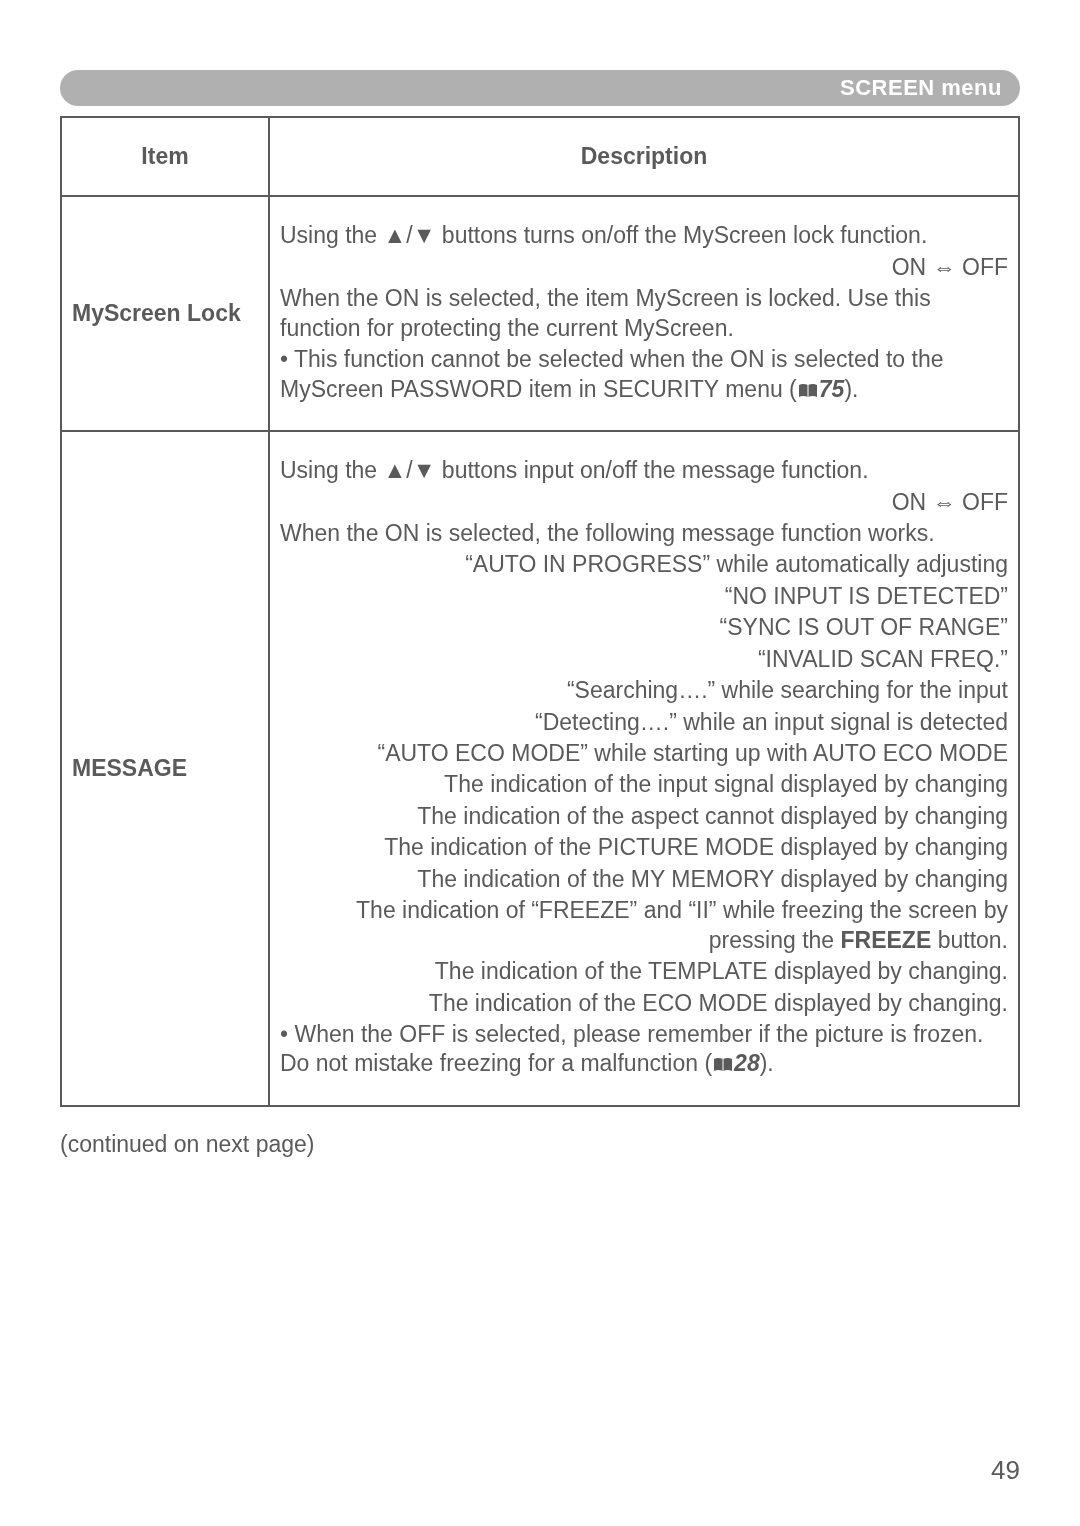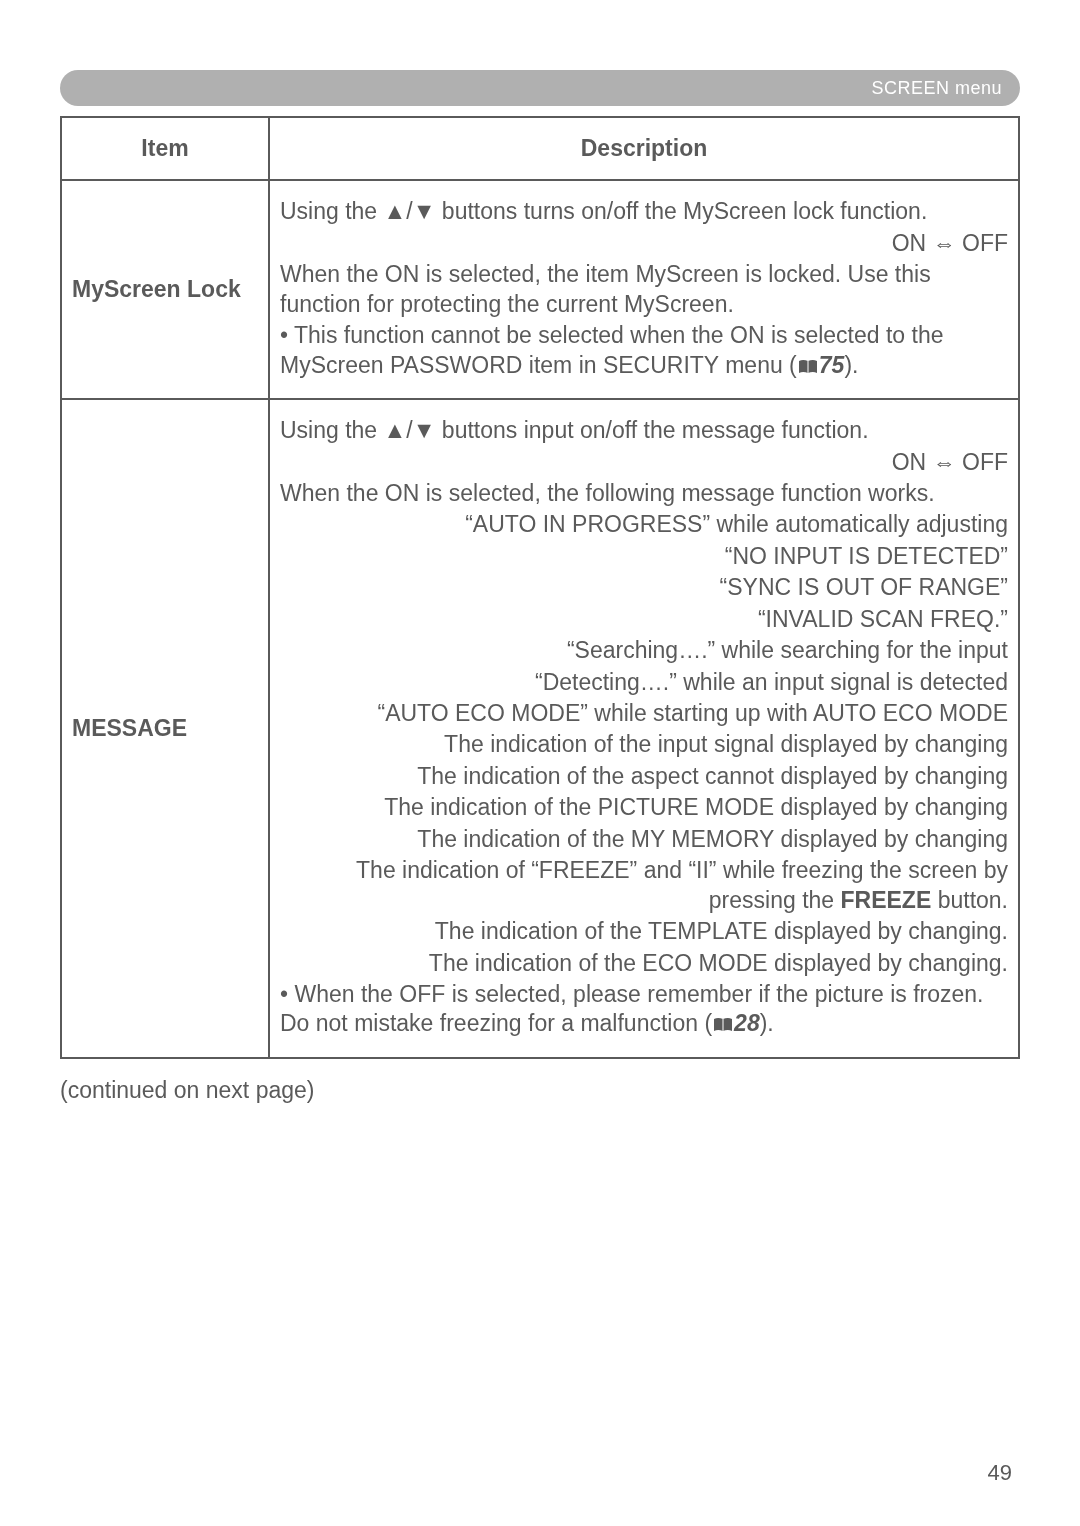--- a/index.html
+++ b/index.html
@@ -23,42 +23,42 @@
     border-radius: 26px;
     height: 36px;
     display: flex;
     align-items: center;
     justify-content: flex-end;
     padding: 0 18px;
     margin-bottom: 10px;
   }
   .header-text {
     color: #fff;
-    font-weight: normal;
-    font-size: 18px;
+    font-weight: bold;
+    font-size: 22px;
     letter-spacing: 0.5px;
   }
   table.menu-table {
     border-collapse: collapse;
     width: 100%;
     table-layout: fixed;
   }
   table.menu-table th,
   table.menu-table td {
     border: 2px solid #5a5a5a;
-    padding: 16px 10px;
+    padding: 24px 10px;
     vertical-align: middle;
     font-size: 23px;
     line-height: 1.28;
     color: #5a5a5a;
   }
   table.menu-table th {
     font-weight: bold;
     text-align: center;
-    padding: 16px 10px;
+    padding: 24px 10px;
   }
   .col-item { width: 208px; }
   .item-cell {
     font-weight: bold;
     text-align: left;
   }
   .desc-cell {
     vertical-align: top;
   }
   .p { margin: 0 0 2px 0; }
@@ -67,29 +67,29 @@
   .italic { font-style: italic; }
   .sym { font-family: Arial, sans-serif; }
   .book-icon {
     display: inline-block;
     width: 22px;
     height: 16px;
     vertical-align: -2px;
   }
   .book-icon svg { display: block; }
   .continued {
-    margin-top: 18px;
+    margin-top: 24px;
     font-size: 23px;
     color: #5a5a5a;
   }
   .page-number {
     position: absolute;
     bottom: 40px;
-    right: 68px;
-    font-size: 22px;
+    right: 60px;
+    font-size: 26px;
     color: #5a5a5a;
   }
 </style>
 </head>
 <body>
 
 <div class="page">
 
   <div class="header-bar">
     <span class="header-text">SCREEN menu</span>

